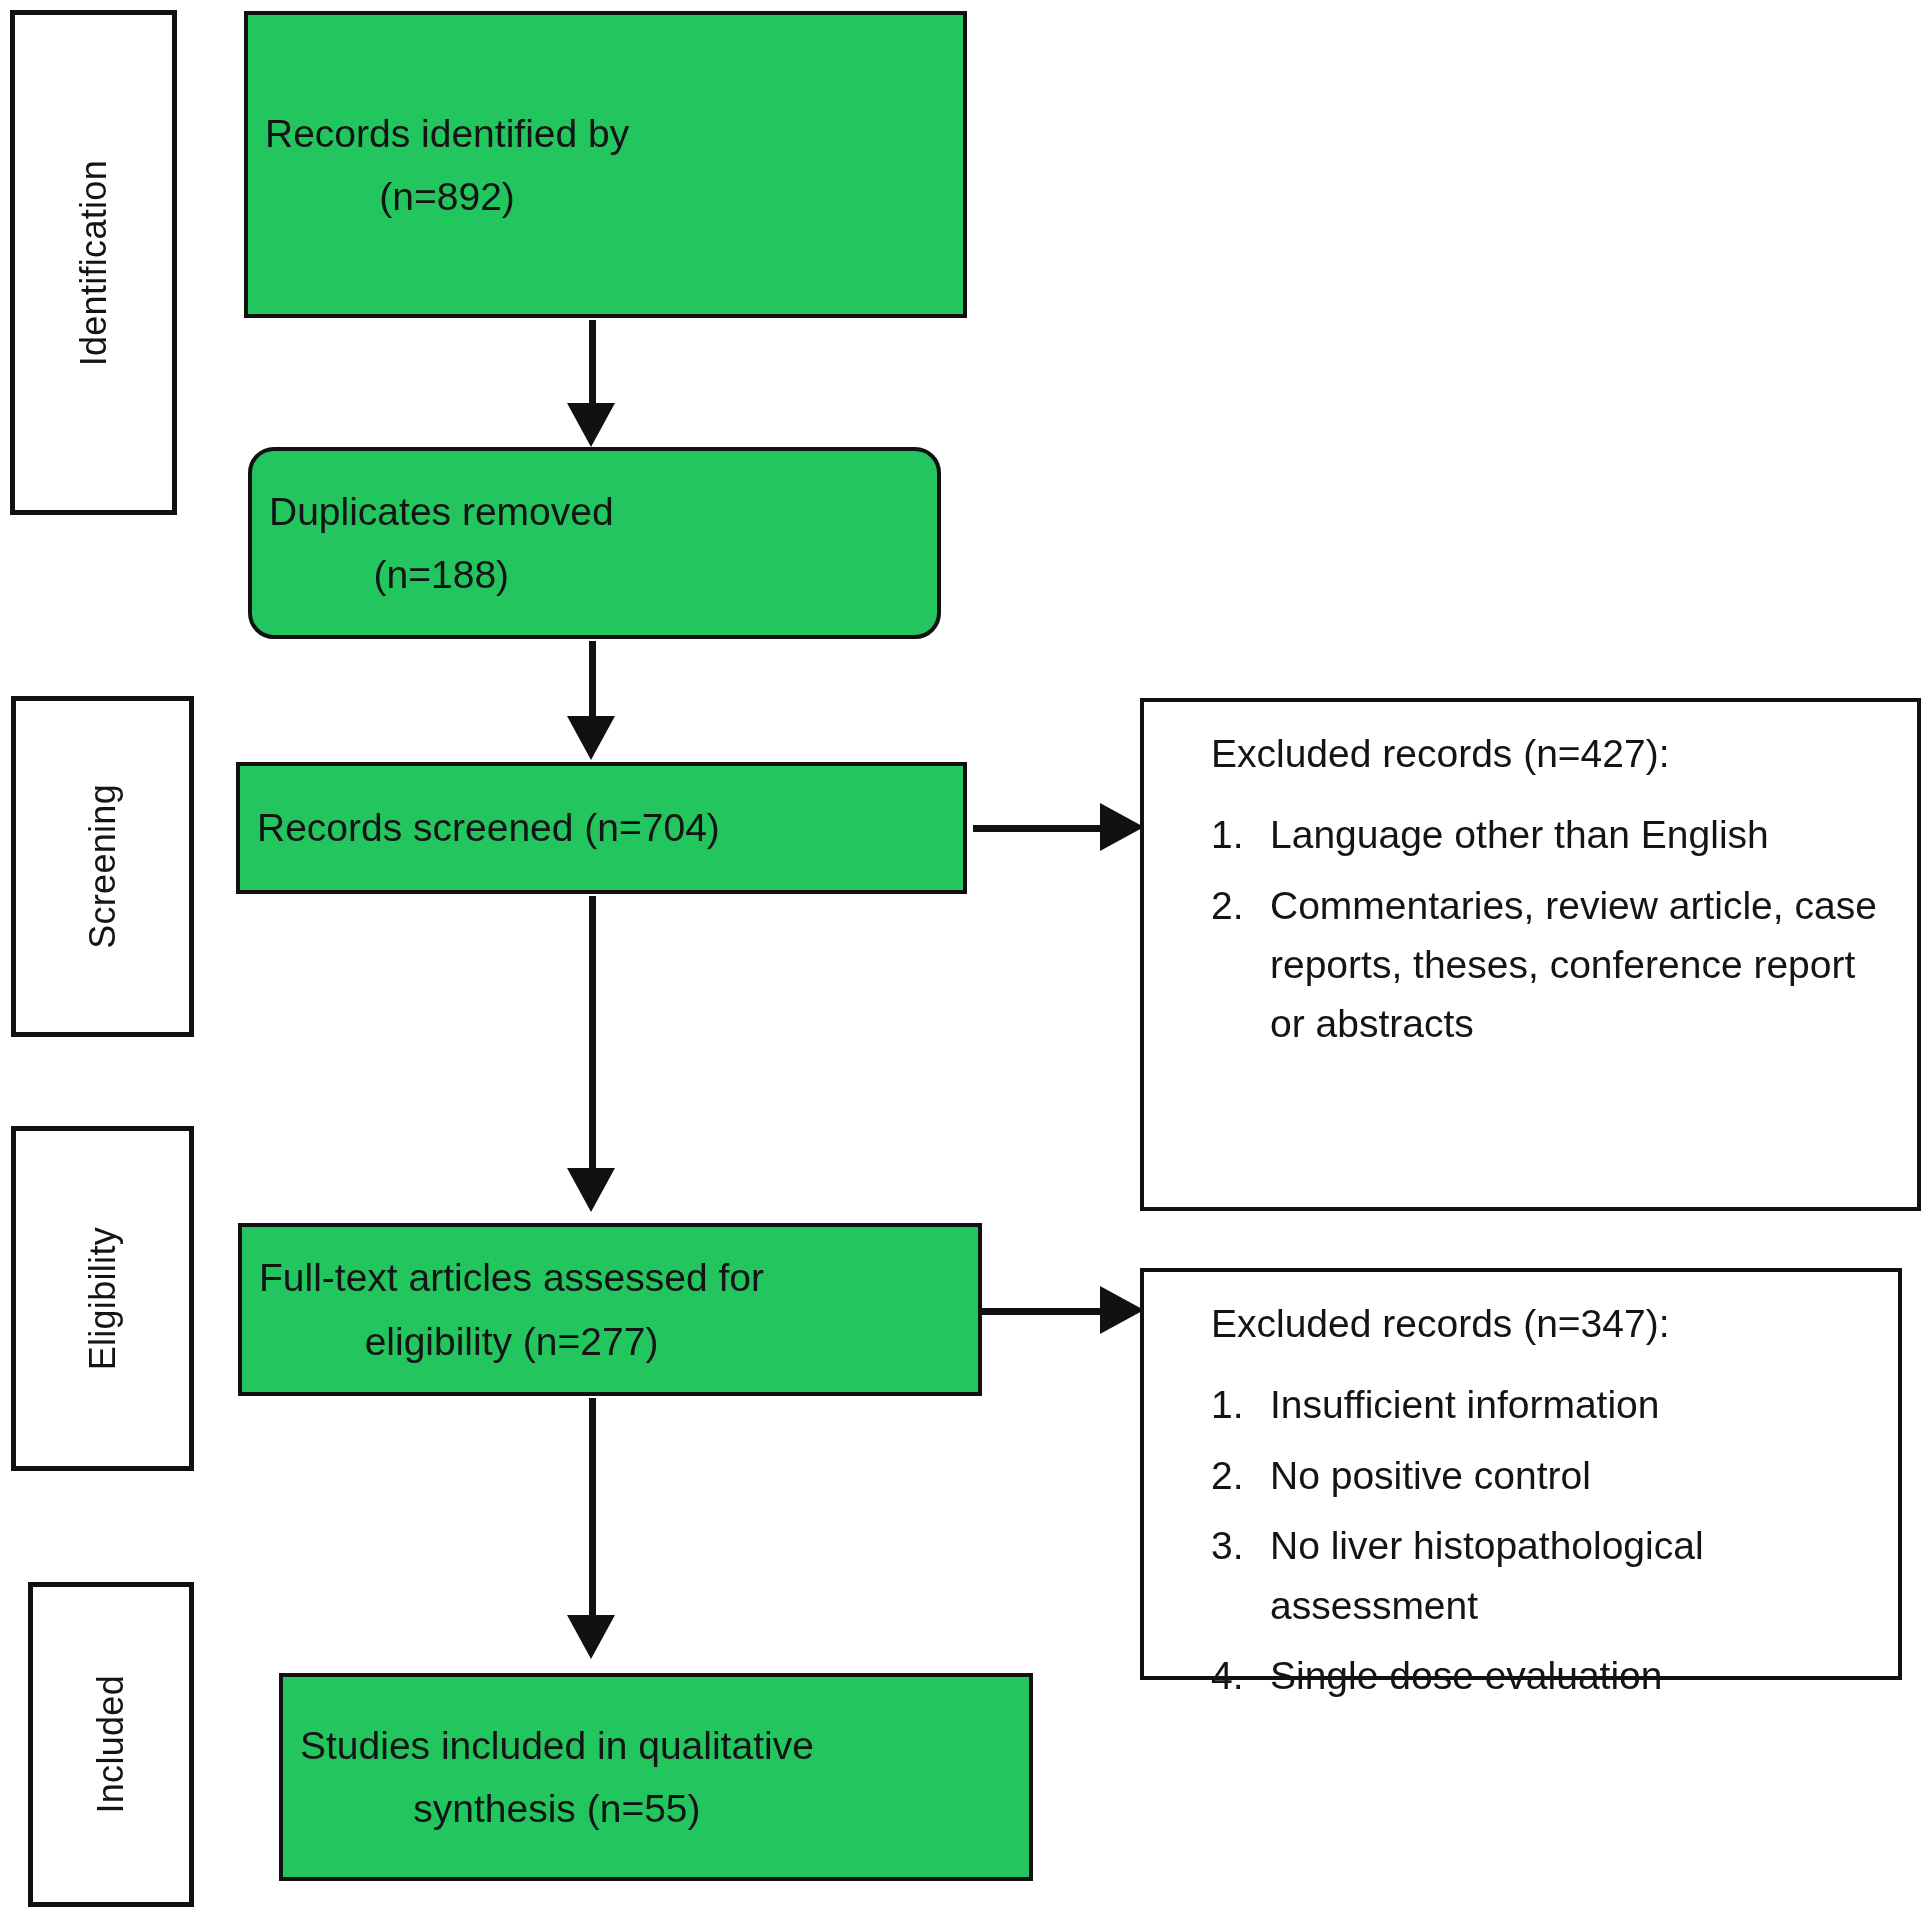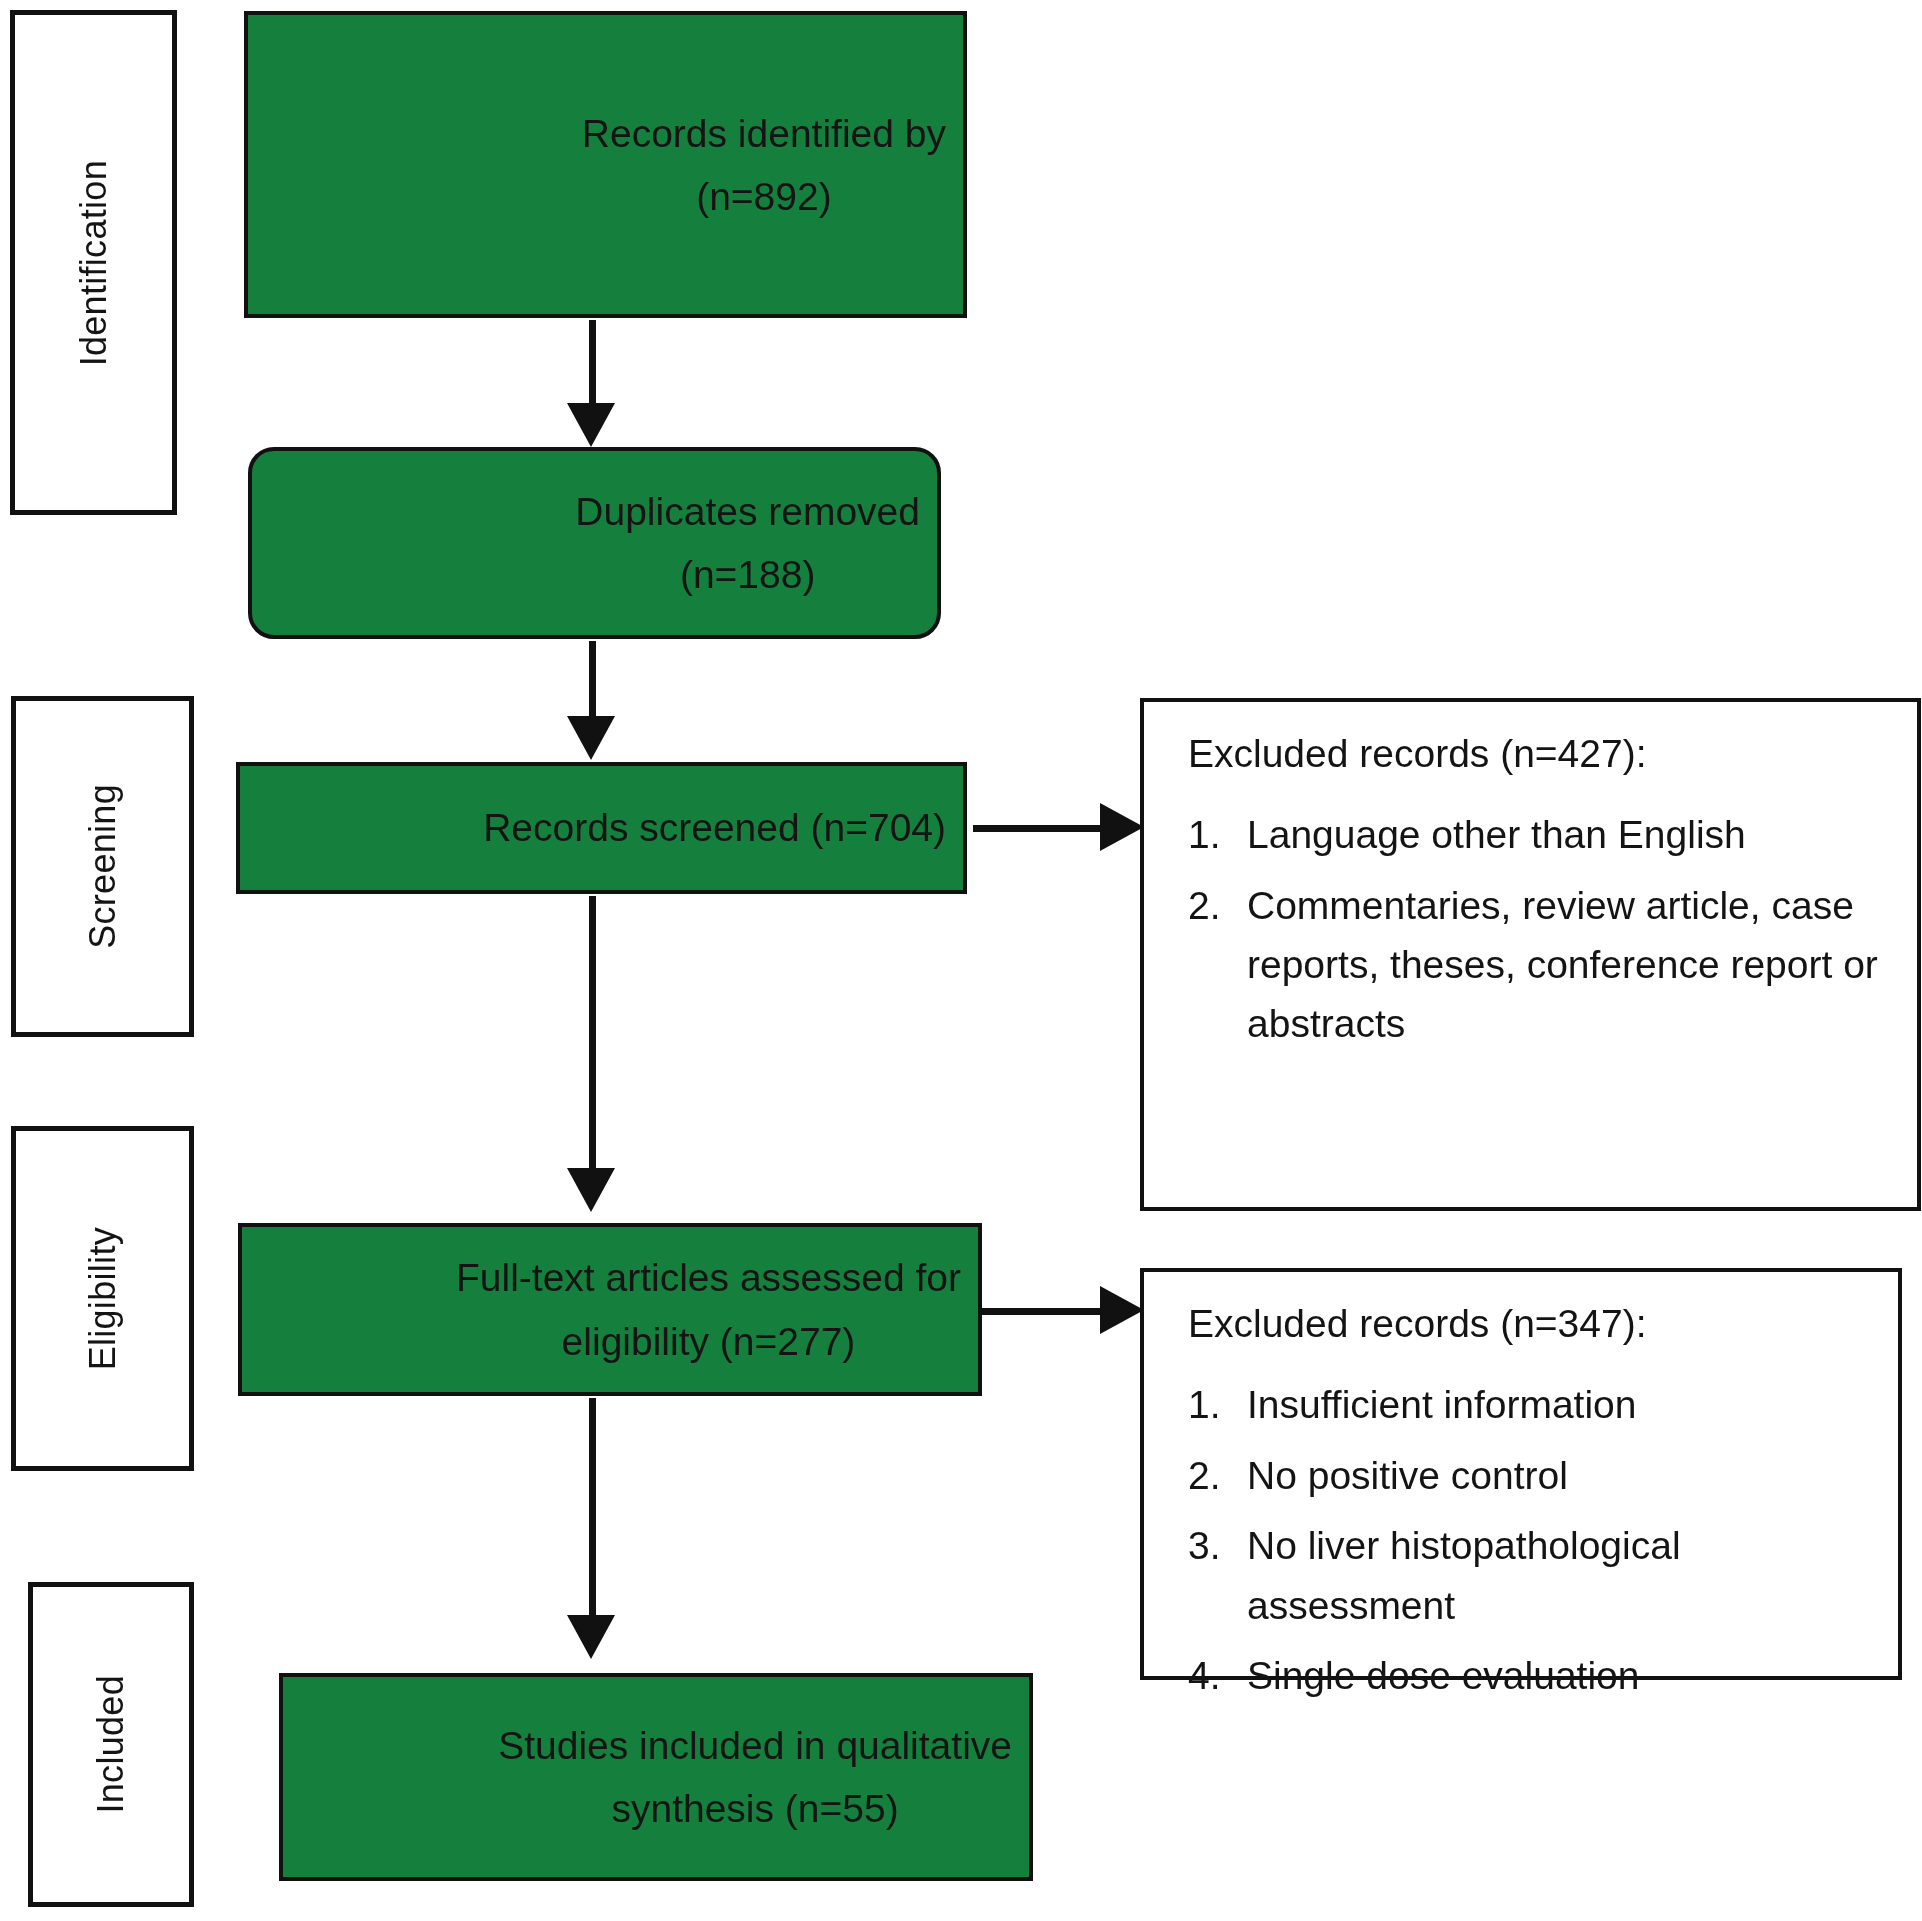--- a/index.html
+++ b/index.html
@@ -17,24 +17,24 @@
     height: 1921px;
     background: #ffffff;
     overflow: hidden;
   }
 
   
   .box {
     position: absolute;
     box-sizing: border-box;
     border: 4.7px solid #111111;
-    background: #15803d;
+    background: #22c55e;
     display: flex;
     align-items: center;
-    justify-content: flex-end;
+    justify-content: flex-start;
   }
 
   
   .stage-box {
     position: absolute;
     box-sizing: border-box;
     border: 5.7px solid #111111;
     background: #ffffff;
     display: flex;
     align-items: center;
@@ -59,21 +59,21 @@
     padding: 0 17px;
   }
 
   
   .excl-box {
     position: absolute;
     box-sizing: border-box;
     border: 4.7px solid #111111;
     background: #ffffff;
     display: block;
-    padding: 32px 28px 0 44px;
+    padding: 32px 28px 0 67px;
   }
   .excl-head {
     font-size: 39px;
     line-height: 1.0;
     margin-bottom: 32px;
     color: #141414;
   }
   .excl-list {
     list-style: none;
     margin: 0;

